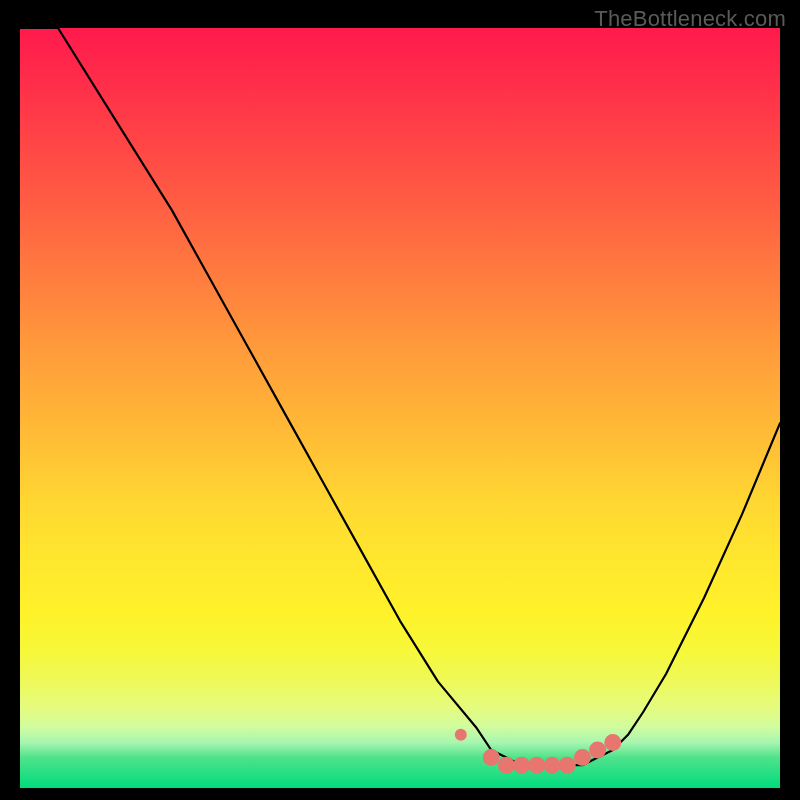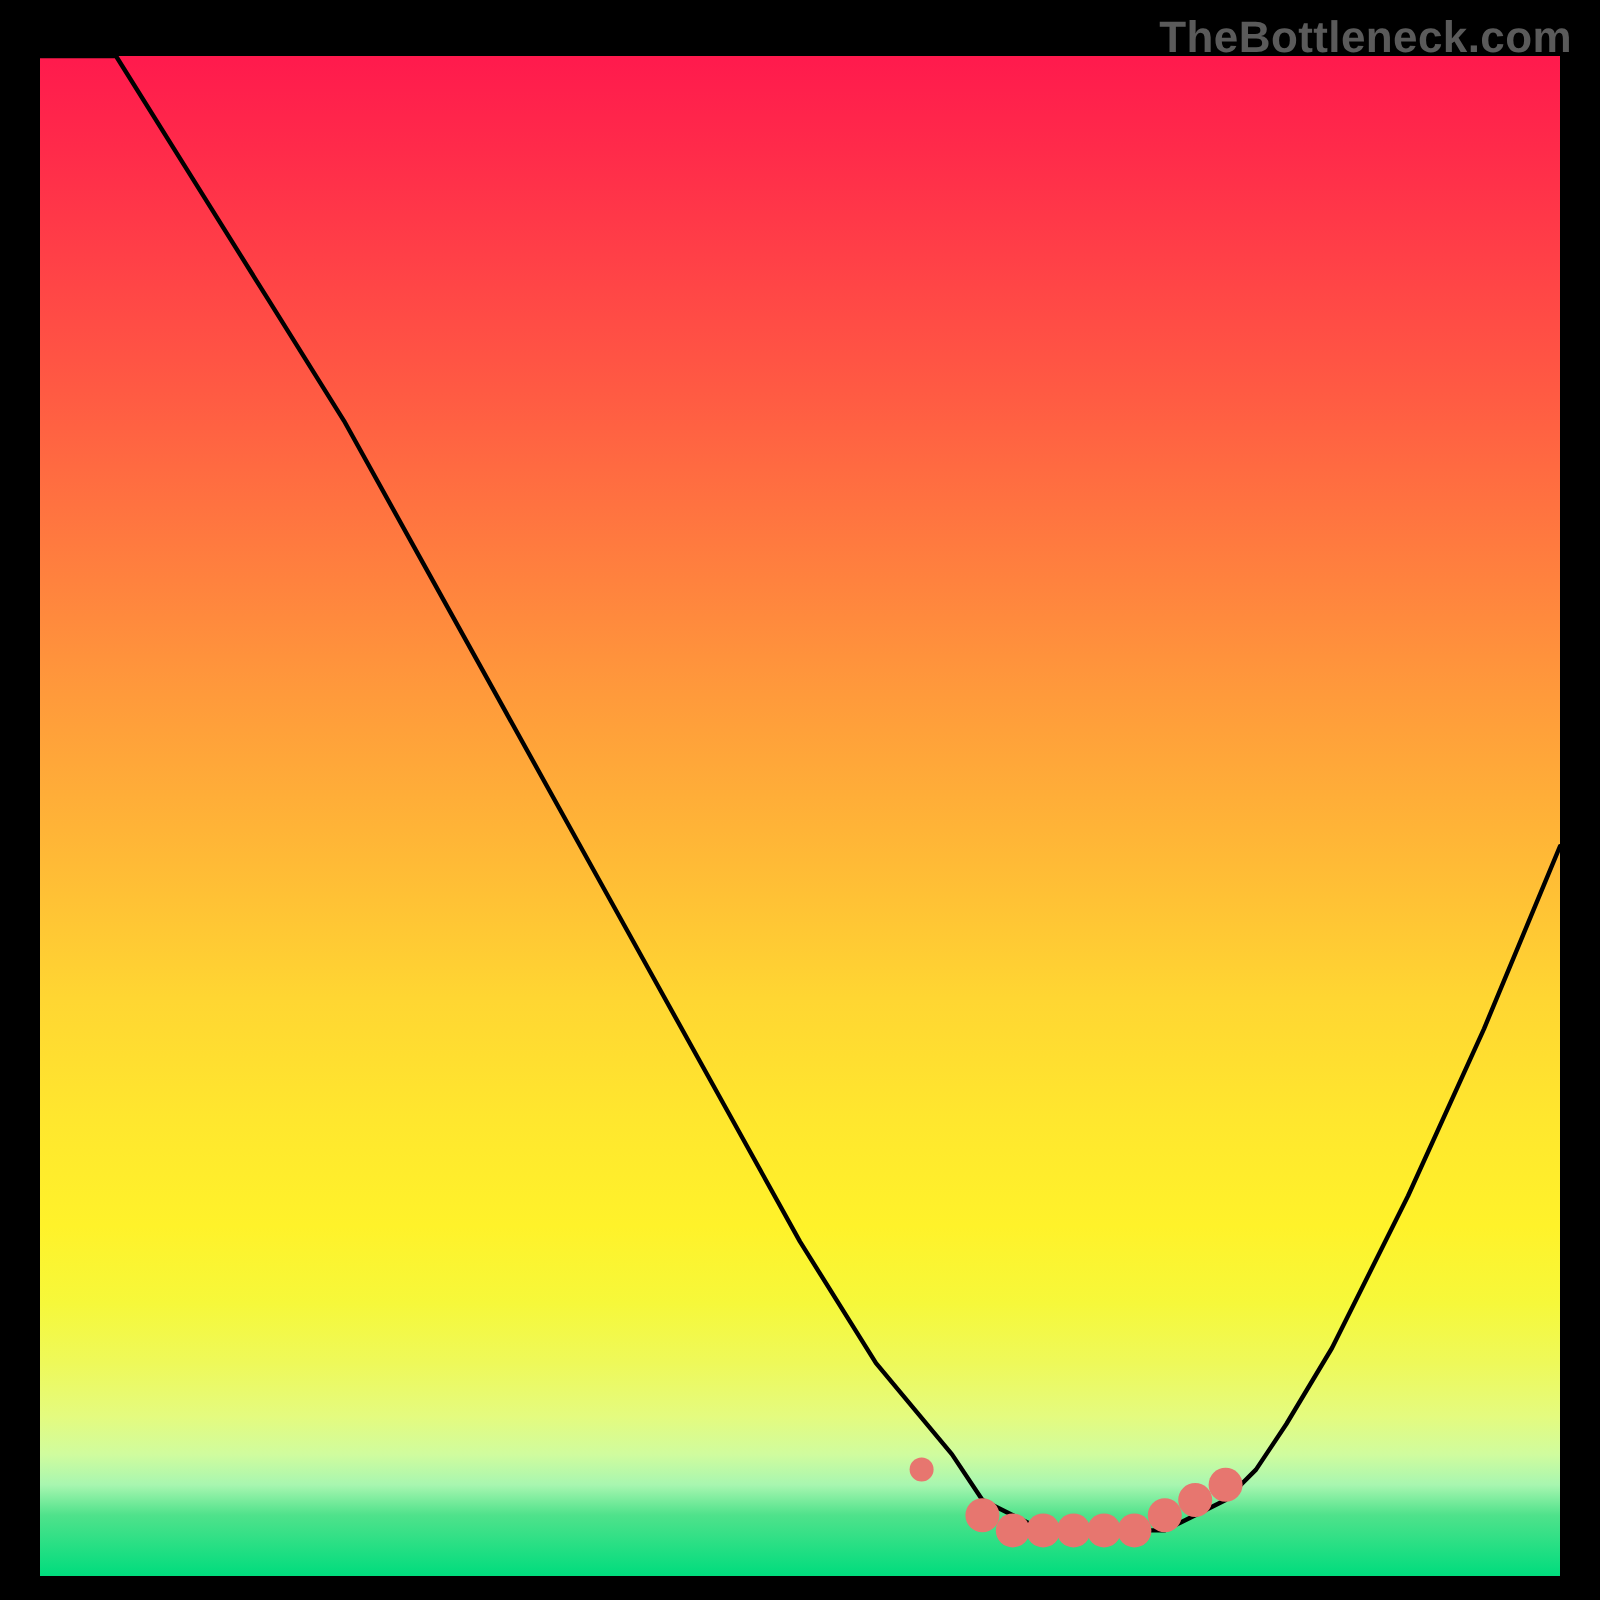--- a/index.html
+++ b/index.html
@@ -10,21 +10,21 @@
     position: relative;
     font-family: Arial, sans-serif;
     overflow: hidden;
   }
   .watermark {
     position: absolute;
     top: 6px;
     right: 14px;
     color: #5a5a5a;
     font-size: 22px;
-    font-weight: 700;
+    font-weight: 400;
     z-index: 30;
     letter-spacing: 0.2px;
   }
   .plot-frame {
     position: absolute;
     left: 20px;
     top: 28px;
     width: 760px;
     height: 760px;
     background: #000;

